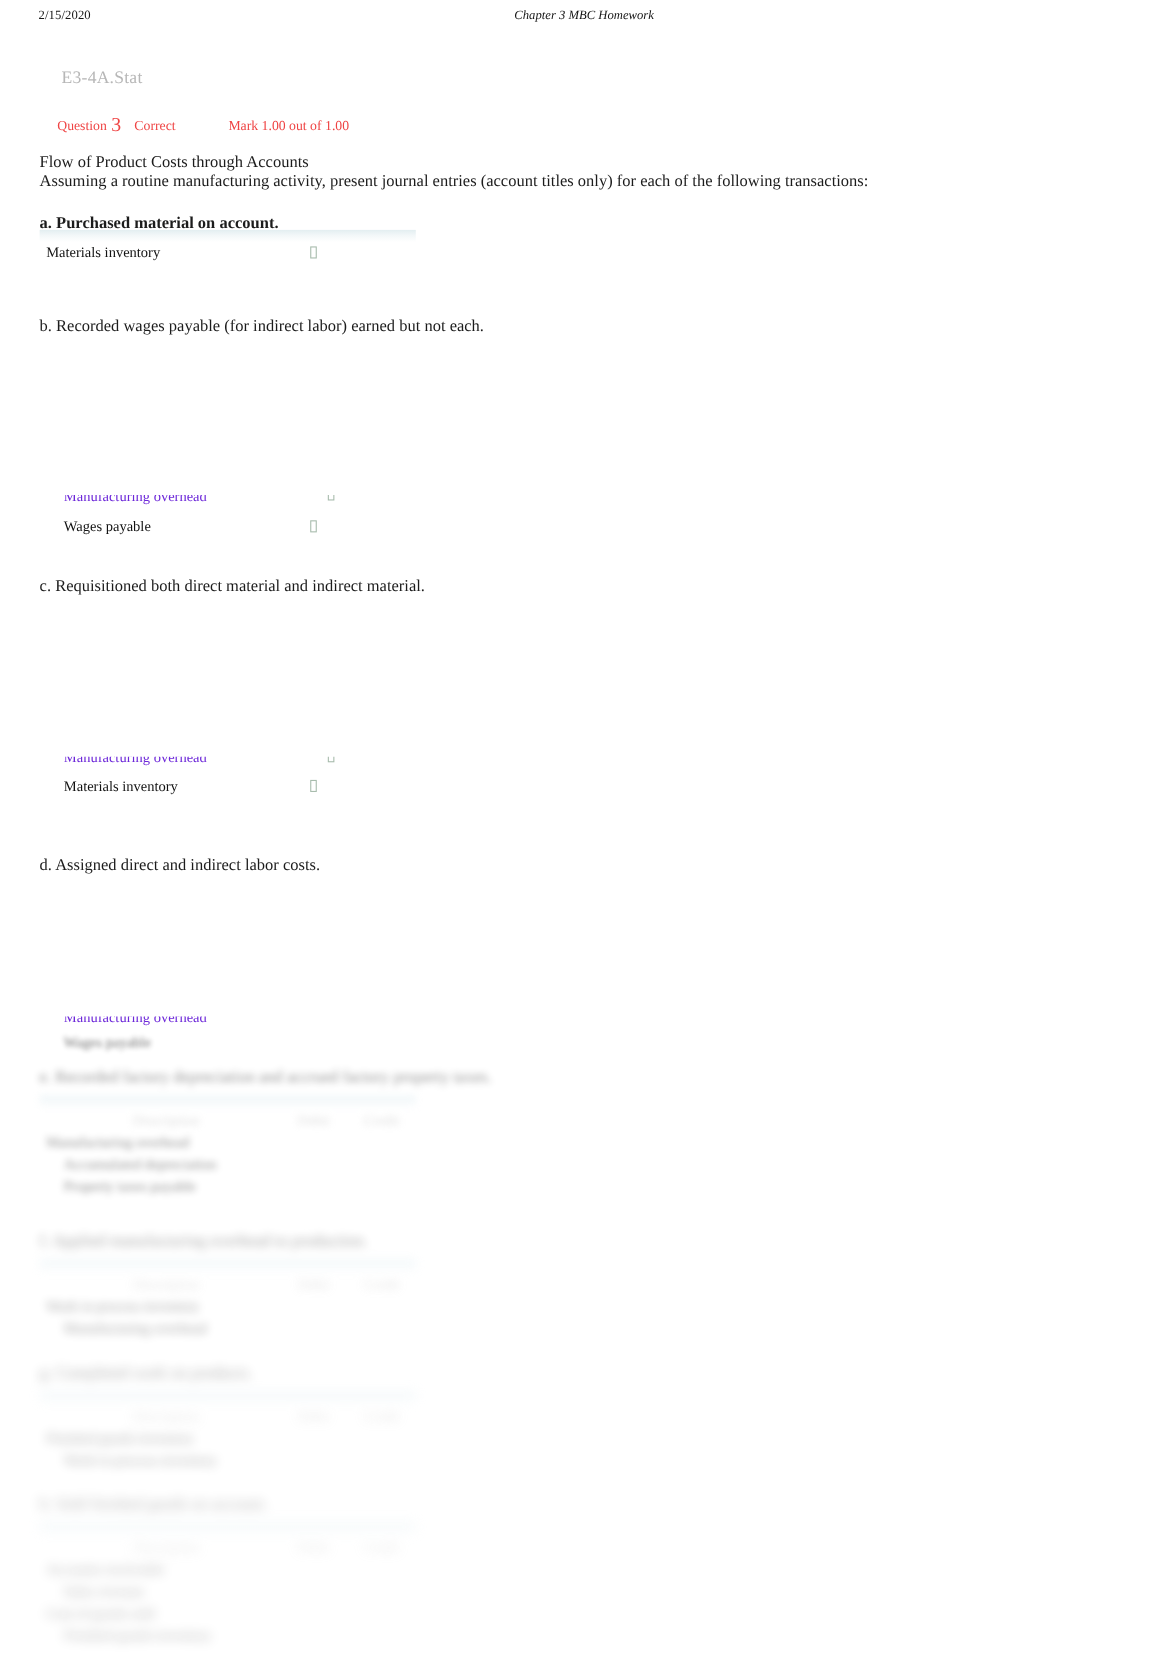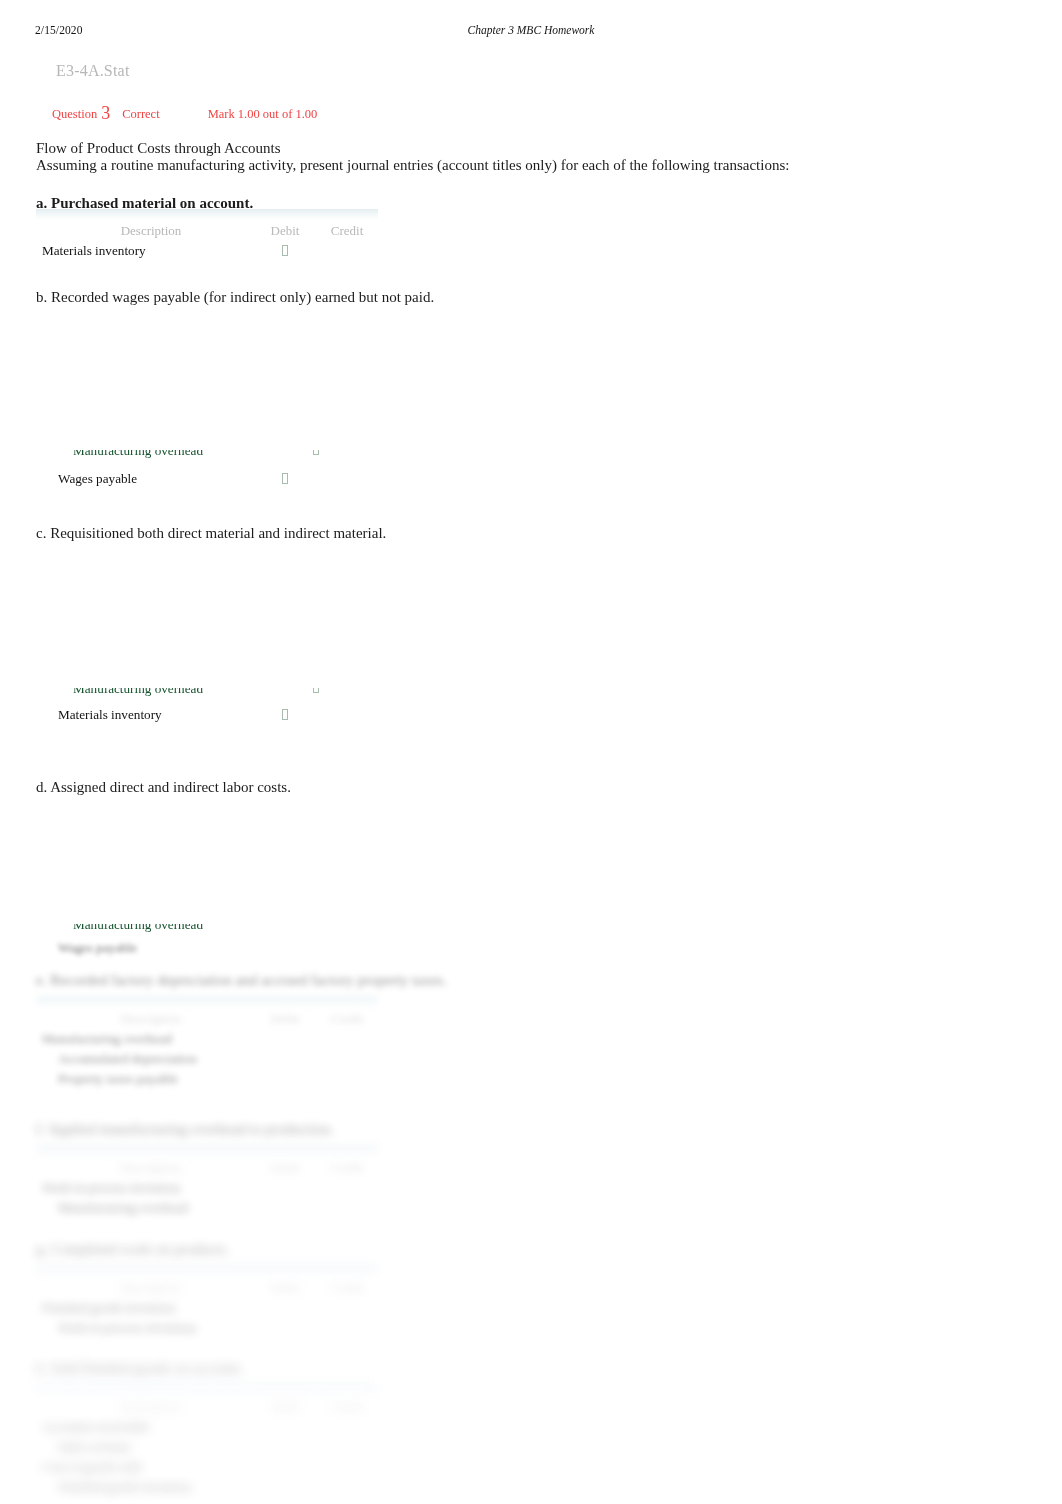--- a/index.html
+++ b/index.html
@@ -14,21 +14,21 @@
     position: relative;
     overflow: hidden;
     font-family: "Liberation Serif", "DejaVu Serif", serif;
     color: #1a1a1a;
     -webkit-font-smoothing: antialiased;
   }
 
   
   .print-header {
     position: absolute;
-    top: 24px;
+    top: 8px;
     left: 0;
     width: 1062px;
     height: 20px;
   }
   .print-header .ph-date {
     position: absolute;
     left: 35px;
     top: 0;
     font-size: 11.5px;
     color: #141414;
@@ -145,28 +145,27 @@
   .clip-row {
     position: absolute;
     left: 36px;
     width: 342px;
     height: 11px;
     overflow: hidden;
   }
   .clip-row .inner {
     position: absolute;
     top: -10px;
-    left: 0;
+    left: 16px;
     width: 342px;
     display: flex;
     height: 21px;
     align-items: center;
     font-size: 13.2px;
-    color: #14532d;
-    justify-content: center;
+    color: #6d28d9;
   }
   .clip-row .inner .c-desc { width: 218px; padding-left: 6px; box-sizing: border-box; }
   .clip-row .inner .c-debit { width: 62px; text-align: center; color: #9fb3a3; font-size: 12px; }
 
   
   .blur-zone {
     position: absolute;
     left: 0;
     width: 1062px;
   }
@@ -222,33 +221,28 @@
 <div class="q-meta">
   <span class="m-label">Question</span><span class="m-num">3</span><span class="m-state">Correct</span><span class="m-mark">Mark 1.00 out of 1.00</span>
 </div>
 
 <div class="qtext" style="top:139px;">Flow of Product Costs through Accounts</div>
 <div class="qtext" style="top:156px;">Assuming a routine manufacturing activity, present journal entries (account titles only) for each of the following transactions:</div>
 
 <div class="qtext" style="top:194px;font-weight:bold;">a. Purchased material on account.</div>
 <div class="jtable" style="top:209px;">
   <div class="jhead-band"></div>
-  <div class="jhead">
-    <span class="h-desc">Description</span>
-    <span class="h-debit">Debit</span>
-    <span class="h-credit">Credit</span>
-  </div>
   <div class="jrow">
     <span class="c-desc">Materials inventory</span>
     <span class="c-debit"><i class="tofu"></i></span>
     <span class="c-credit"></span>
   </div>
 </div>
 
-<div class="qtext" style="top:288px;">b. Recorded wages payable (for indirect only) earned but not paid.</div>
+<div class="qtext" style="top:288px;">b. Recorded wages payable (for indirect labor) earned but not each.</div>
 <div class="clip-row" style="top:450px;">
   <div class="inner">
     <span class="c-desc">Manufacturing overhead</span>
     <span class="c-debit"><i class="tofu"></i></span>
   </div>
 </div>
 <div class="jtable" style="top:469px;">
   <div class="jrow indent">
     <span class="c-desc">Wages payable</span>
     <span class="c-debit"><i class="tofu"></i></span>

